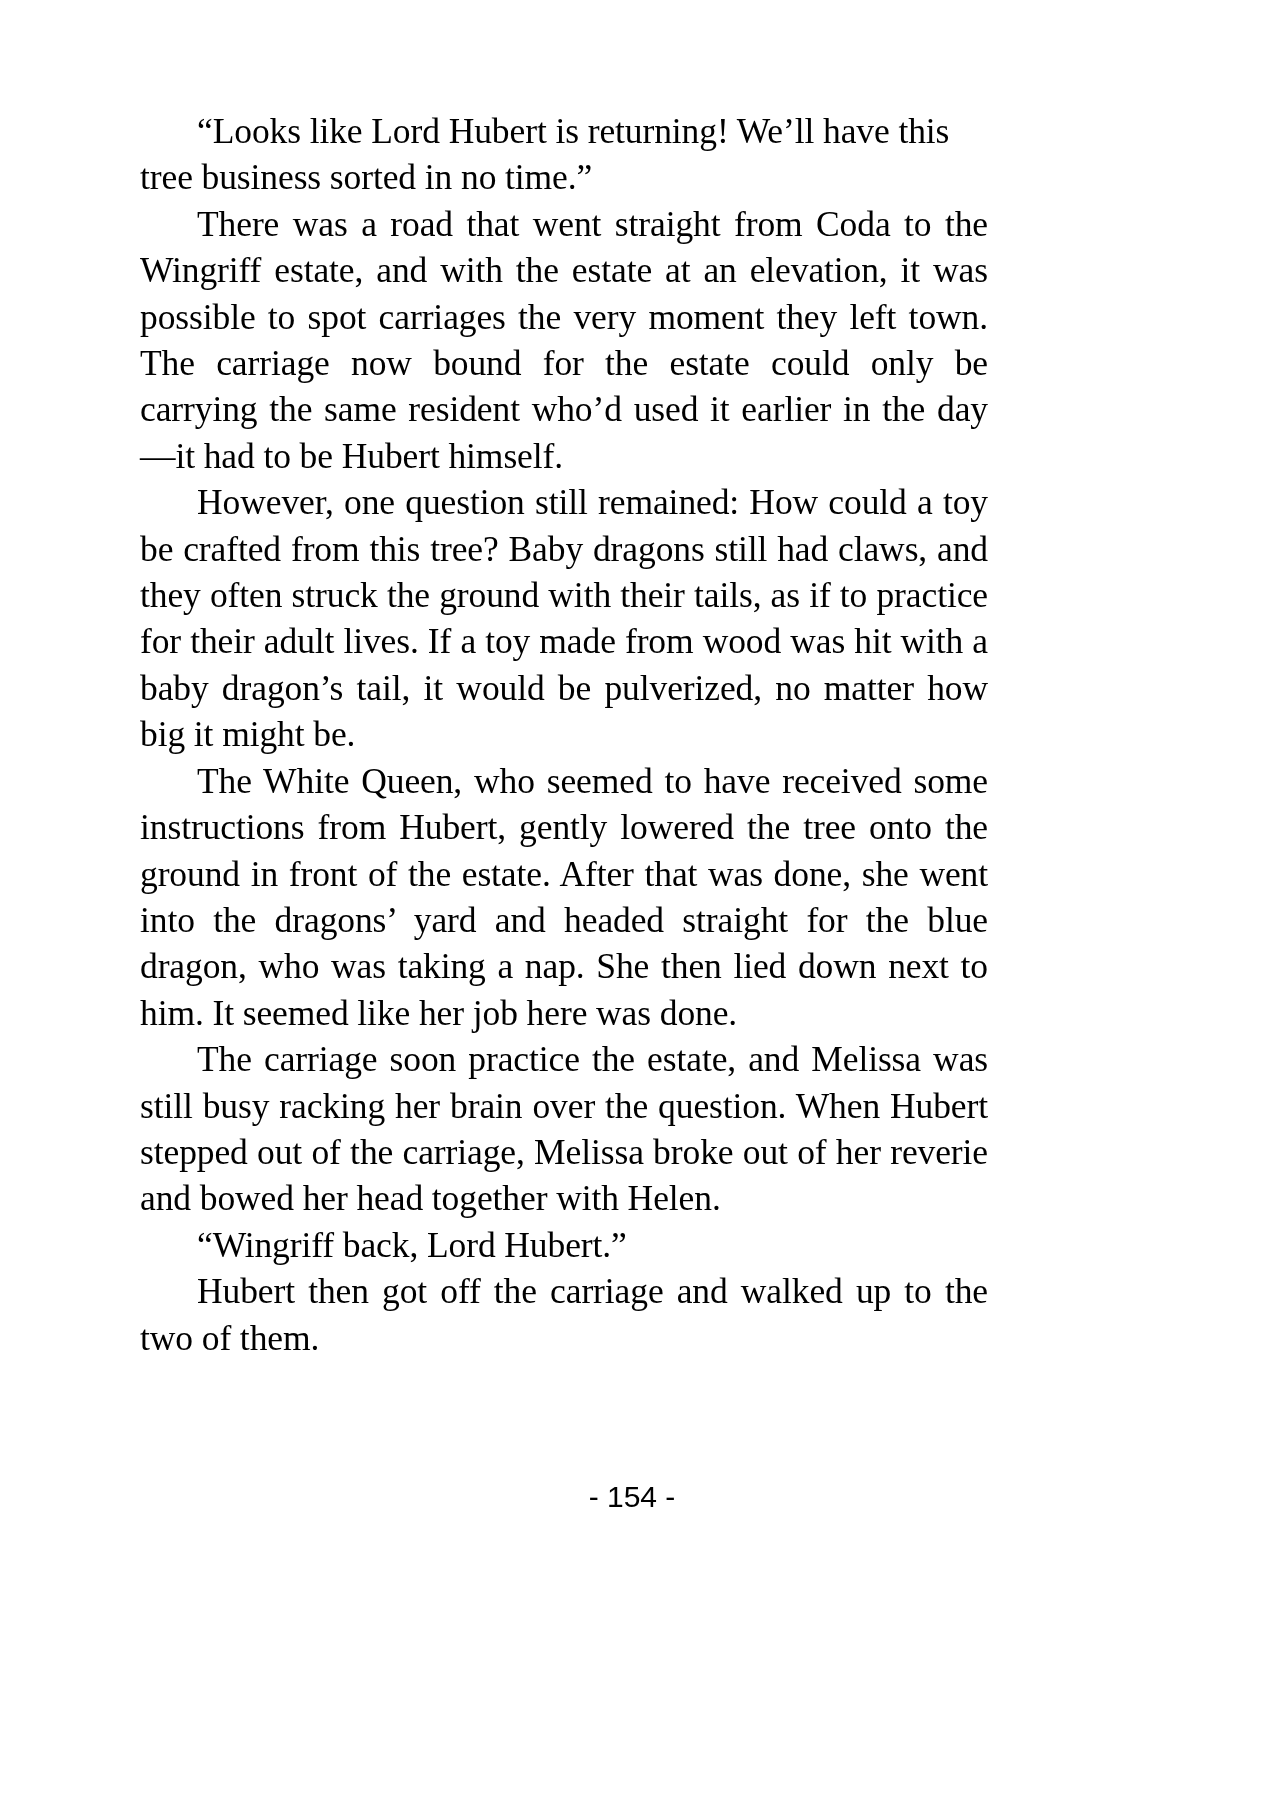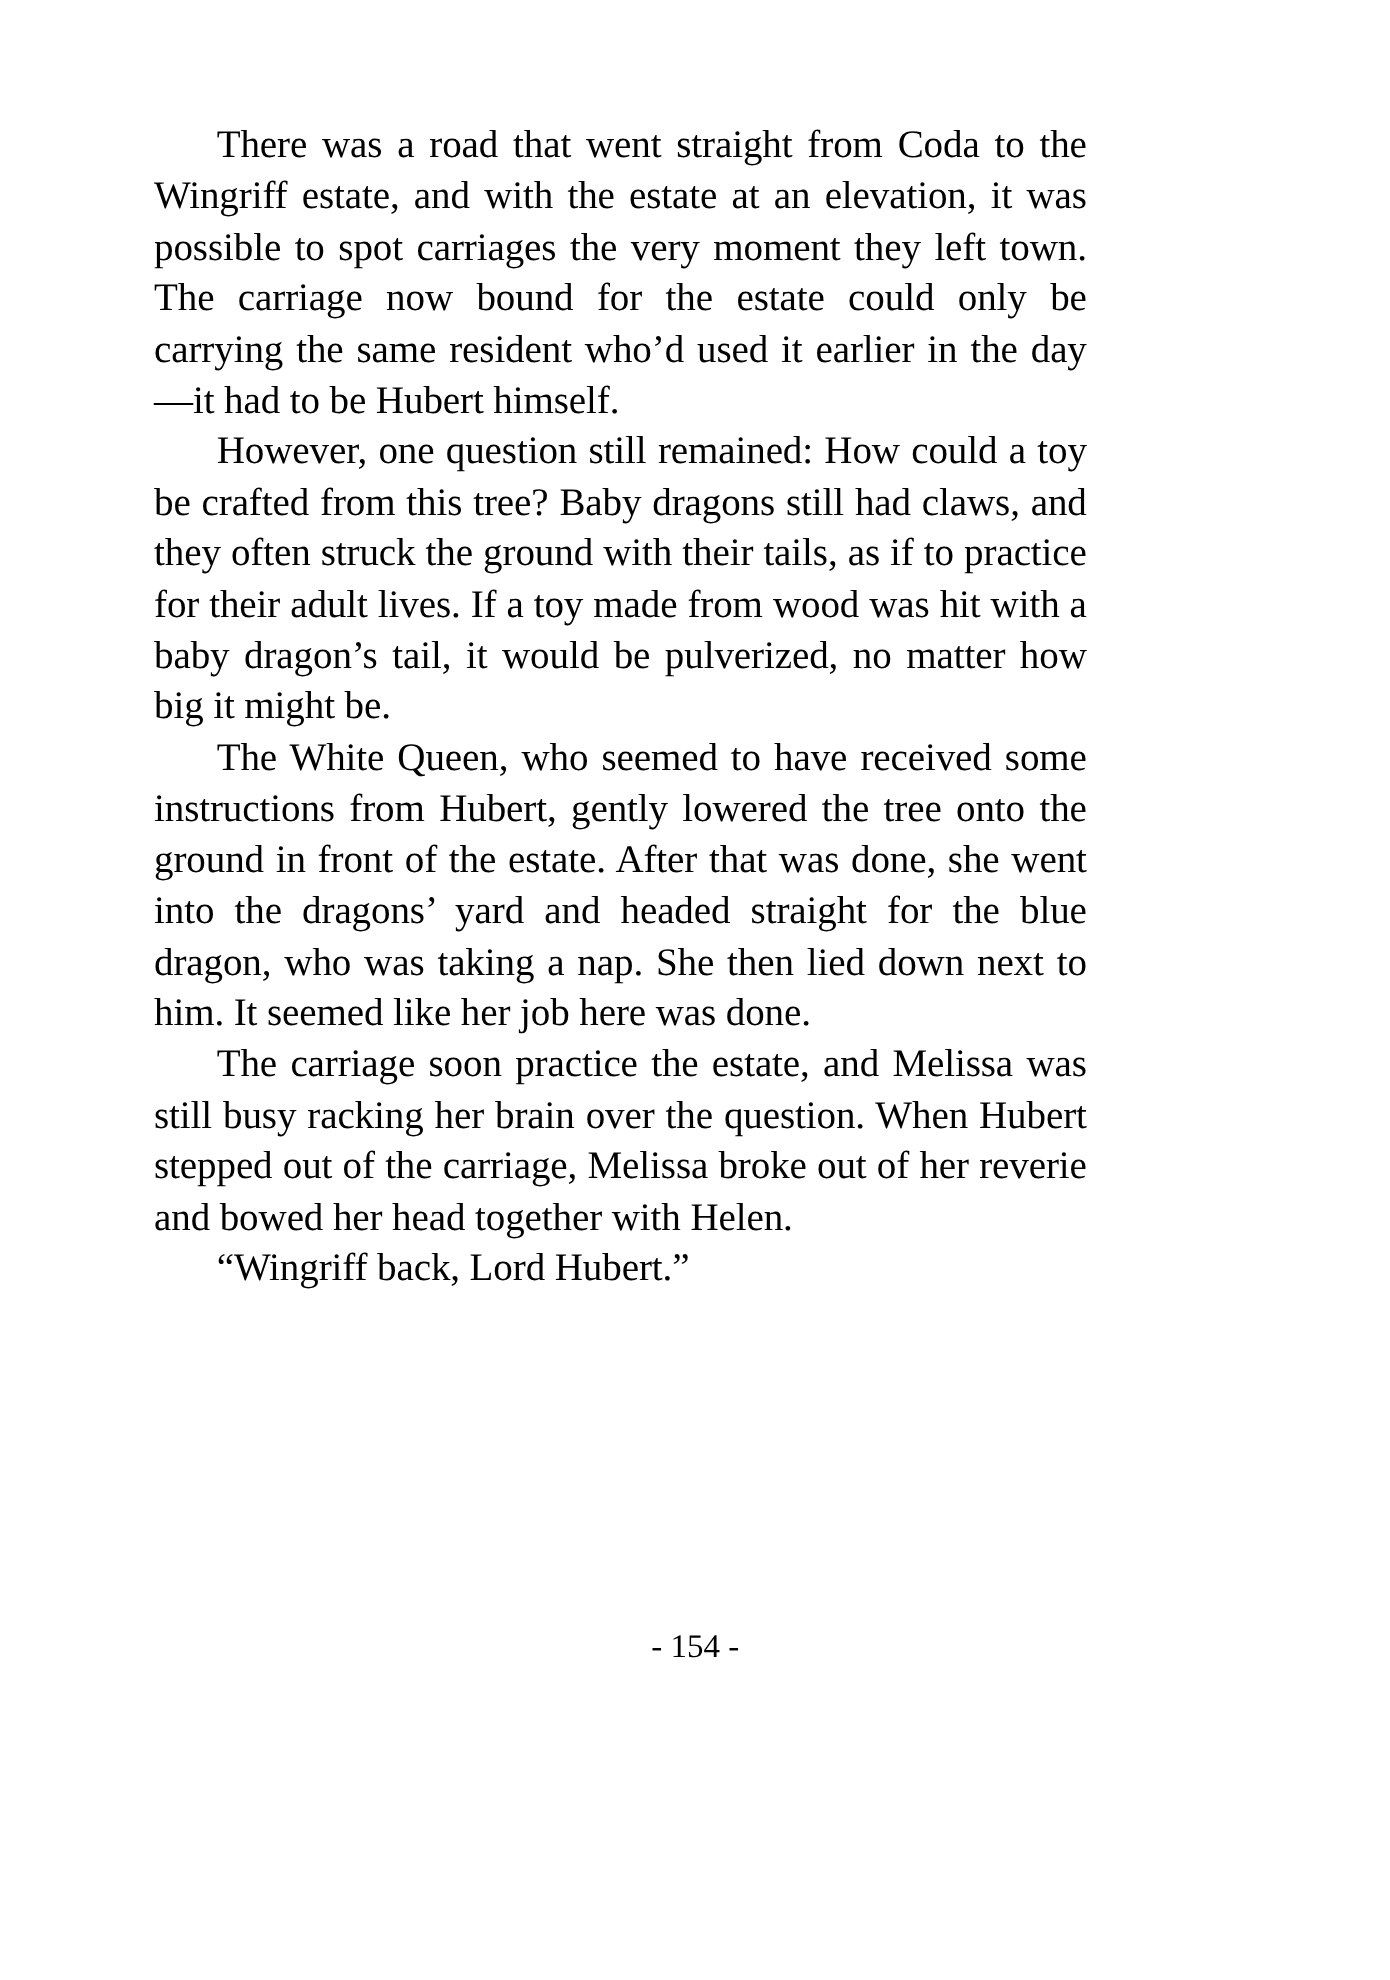--- a/index.html
+++ b/index.html
@@ -47,32 +47,34 @@
   }
   
   .page-number {
     position: absolute;
     left: 0;
     top: 1478px;
     width: 1264px;
     text-align: center;
     font-size: 30px;
     line-height: 38px;
-    font-family: Liberation Serif, serif;
+    font-family: Liberation Sans, sans-serif;
     color: #000000;
   }
 </style>
 </head>
 <body>
 
 <div class="page">
 
   <div class="text-block">
+    <p class="para short">“Looks like Lord Hubert is returning! We’ll have this tree business sorted in no time.”</p>
     <p class="para">There was a road that went straight from Coda to the Wingriff estate, and with the estate at an elevation, it was possible to spot carriages the very moment they left town. The carriage now bound for the estate could only be carrying the same resident who’d used it earlier in the day—it had to be Hubert himself.</p>
     <p class="para">However, one question still remained: How could a toy be crafted from this tree? Baby dragons still had claws, and they often struck the ground with their tails, as if to practice for their adult lives. If a toy made from wood was hit with a baby dragon’s tail, it would be pulverized, no matter how big it might be.</p>
     <p class="para">The White Queen, who seemed to have received some instructions from Hubert, gently lowered the tree onto the ground in front of the estate. After that was done, she went into the dragons’ yard and headed straight for the blue dragon, who was taking a nap. She then lied down next to him. It seemed like her job here was done.</p>
     <p class="para">The carriage soon practice the estate, and Melissa was still busy racking her brain over the question. When Hubert stepped out of the carriage, Melissa broke out of her reverie and bowed her head together with Helen.</p>
     <p class="para short">“Wingriff back, Lord Hubert.”</p>
+    <p class="para">Hubert then got off the carriage and walked up to the two of them.</p>
   </div>
 
   <div class="page-number">- 154 -</div>
 
 </div>
 
 </body></html>

